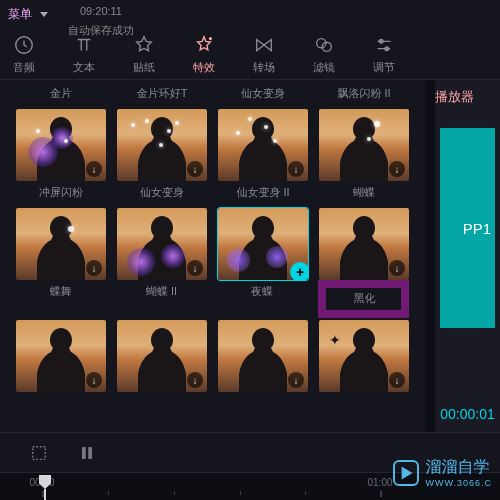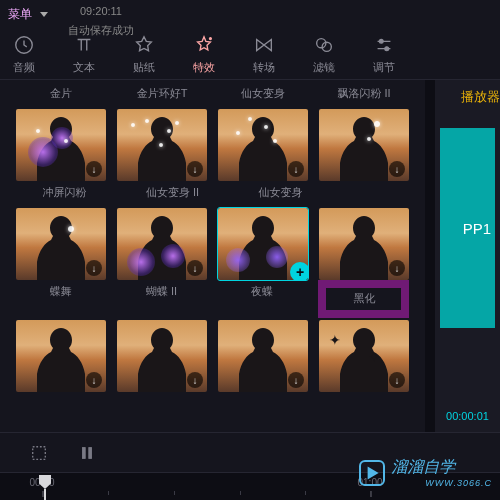--- a/index.html
+++ b/index.html
@@ -137,40 +137,40 @@
     .preview-panel {
       width: 65px;
       background: #1a1a24;
       margin-left: 10px;
       display: flex;
       flex-direction: column;
       align-items: center;
     }
     .preview-title {
       width: 100%;
-      text-align: right;
+      text-align: left;
       padding: 8px 0;
-      color: #eab308;
+      color: #fca5a5;
       font-size: 13px;
     }
     .preview-canvas {
       width: 55px;
       height: 200px;
       background: #05a6a6;
       margin-top: 14px;
       display: flex;
       align-items: center;
       justify-content: flex-end;
       color: #fff;
       padding-right: 4px;
     }
     .preview-time {
       margin-top: auto;
       margin-bottom: 10px;
-      font-size: 11px;
+      font-size: 14px;
     }
     .preview-time .cur { color: #00d4e0; }
     .timeline-bar {
       height: 40px;
       background: #15151e;
       border-top: 1px solid #262632;
       display: flex;
       align-items: center;
       padding: 0 30px;
       gap: 30px;
@@ -222,29 +222,28 @@
       width: 2px; height: 30px; background: #d8d8dc;
     }
     .watermark {
       position: absolute;
       right: 8px; bottom: 12px;
       display: flex;
       align-items: center;
       gap: 6px;
       color: #52b7e8;
       font-size: 16px;
-      font-style: italic;
     }
     .watermark-logo {
       width: 26px; height: 26px;
       border: 2px solid #52b7e8;
       border-radius: 6px;
       display: flex; align-items: center; justify-content: center;
     }
-    .wm-sub { font-size: 9px; color: #52b7e8; letter-spacing: 1px; display:block;margin-left:34px;}
+    .wm-sub { font-size: 9px; color: #52b7e8; letter-spacing: 1px; display:block;}
   </style>
 </head>
 <body>
 
 <div class="topbar">
   <span class="menu-label">菜单</span>
   <span class="chevron-down"></span>
   <div class="autosave">
     <span class="dot-green"></span>
     <span>09:20:11</span>
@@ -362,22 +361,23 @@
         <div class="silhouette"><svg viewBox="0 0 70 72">
               <path fill="#1a1618" d="M35 8c6 0 11 5 11 12 0 3-1 6-3 8l2 4c6 3 12 10 14 22v18H11V54c2-12 8-19 14-22l2-4c-2-2-3-5-3-8 0-7 5-12 11-12z"></path>
             </svg></div>
         <span class="sparkle" style="left:55px;top:12px;width:6px;height:6px"></span>
         <span class="sparkle" style="left:48px;top:28px"></span>
         <span class="dl">↓</span>
       </div>
     </div>
     <div class="label-row">
       <div class="lbl">冲屏闪粉</div>
+      <div class="lbl">仙女变身</div>
       <div class="lbl">仙女变身 II</div>
-      <div class="lbl">仙女变身</div>
+      <div class="lbl">蝴蝶</div>
     </div>
 
     <div class="thumb-row">
       <div class="thumb">
         <div class="silhouette"><svg viewBox="0 0 70 72">
               <path fill="#1a1618" d="M35 8c6 0 11 5 11 12 0 3-1 6-3 8l2 4c6 3 12 10 14 22v18H11V54c2-12 8-19 14-22l2-4c-2-2-3-5-3-8 0-7 5-12 11-12z"></path>
             </svg></div>
         <span class="sparkle" style="left:52px;top:18px;width:6px;height:6px"></span>
         <span class="dl">↓</span>
       </div>
@@ -462,21 +462,21 @@
   <div class="icon-btn">
       <svg viewBox="0 0 20 20" stroke="currentColor" fill="currentColor">
         <rect x="5" y="4" width="3" height="12"></rect>
         <rect x="12" y="4" width="3" height="12"></rect>
       </svg>
     </div>
 </div>
 
 <div class="ruler">
   <div class="tick" style="left:42px">00:00</div>
-  <div class="tick" style="left:370px">01:00</div>
+  <div class="tick" style="left:380px">01:00</div>
   <div class="minor-tick" style="left:108px"></div>
   <div class="minor-tick" style="left:174px"></div>
   <div class="minor-tick" style="left:240px"></div>
   <div class="minor-tick" style="left:305px"></div>
   <div class="playhead">
     <div class="playhead-head"></div>
     <div class="playhead-line"></div>
   </div>
 </div>
 

